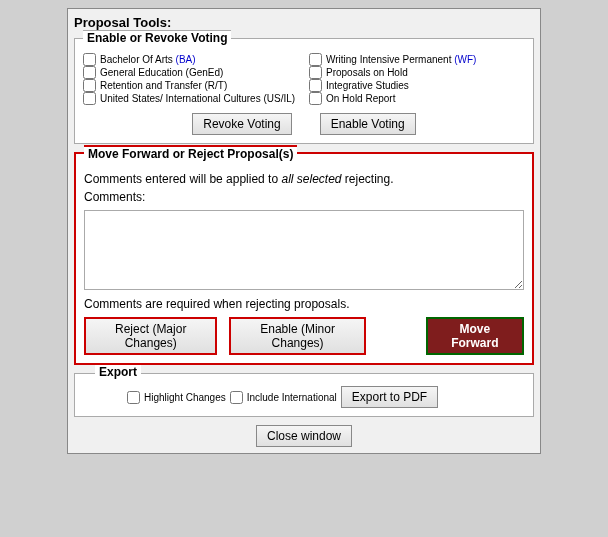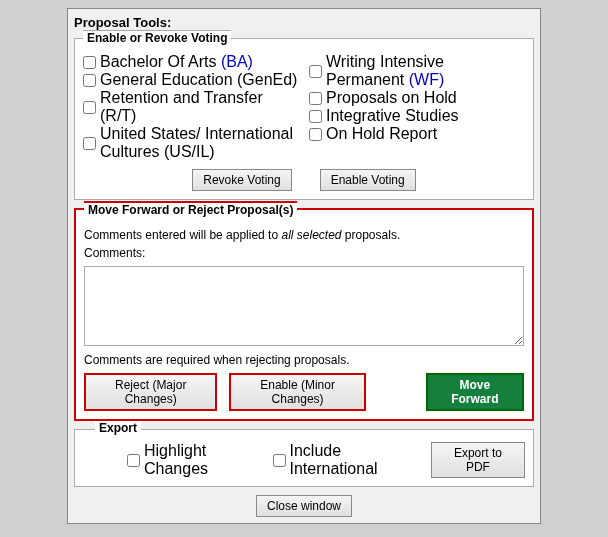--- a/index.html
+++ b/index.html
@@ -63,21 +63,21 @@
       display: flex;
       align-items: center;
       gap: 4px;
     }
     .checkbox-row input[type="checkbox"] {
       width: 13px;
       height: 13px;
       margin: 0;
     }
     .checkbox-row label {
-      font-size: 16px;
+      font-size: 10px;
       color: #000;
     }
     .checkbox-row label .link-blue {
       color: #0000cc;
     }
     .voting-buttons {
       display: flex;
       justify-content: center;
       gap: 28px;
       margin-top: 4px;
@@ -130,21 +130,21 @@
     .btn-reject {
       border: 2px solid #cc0000;
       background: linear-gradient(to bottom, #f5f5f5, #e0e0e0);
     }
     .btn-reset {
       border: 2px solid #cc0000;
       background: linear-gradient(to bottom, #f5f5f5, #e0e0e0);
     }
     .btn-move-forward {
       border: 2px solid #006600;
-      background: #15803d;
+      background: #7f1d1d;
       color: #fff;
       font-weight: bold;
       padding: 3px 12px;
       margin-left: 48px;
     }
     
     .export-section {
       border: 1px solid #aaa;
       background: #fff;
       position: relative;
@@ -232,21 +232,21 @@
       </div>
     </div>
   </div>
 
   <div class="section forward-section">
     <div class="section-legend forward-legend">Move Forward or Reject Proposal(s)</div>
     <div class="section-content section-top-space">
       <div class="info-text">
         <span>Comments entered will be applied to</span>
         <em>all selected</em>
-        <span>proposals.</span>
+        <span>rejecting.</span>
         <br>
         <span>Comments:</span>
       </div>
       <textarea class="comments-textarea" style=""></textarea>
       <div class="required-note">Comments are required when rejecting proposals.</div>
       <div class="action-buttons">
         <button class="btn btn-reject">Reject (Major Changes)</button>
         <button class="btn btn-reset">Enable (Minor Changes)</button>
         <button class="btn btn-move-forward">Move Forward</button>
       </div>

